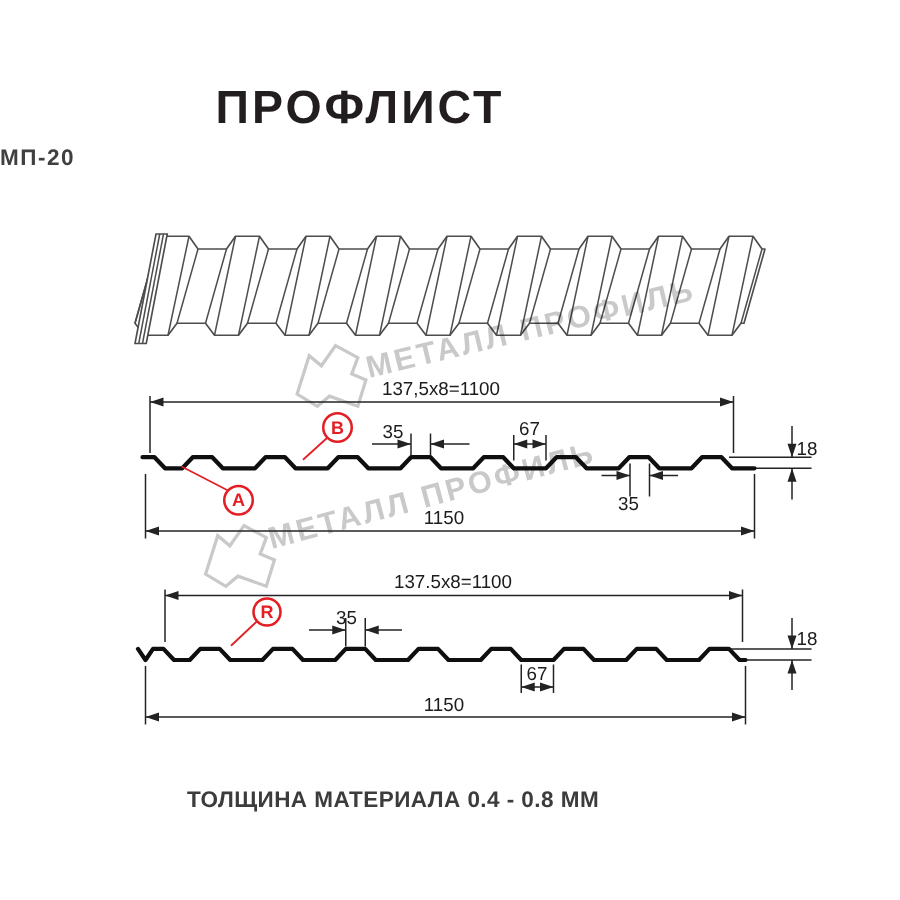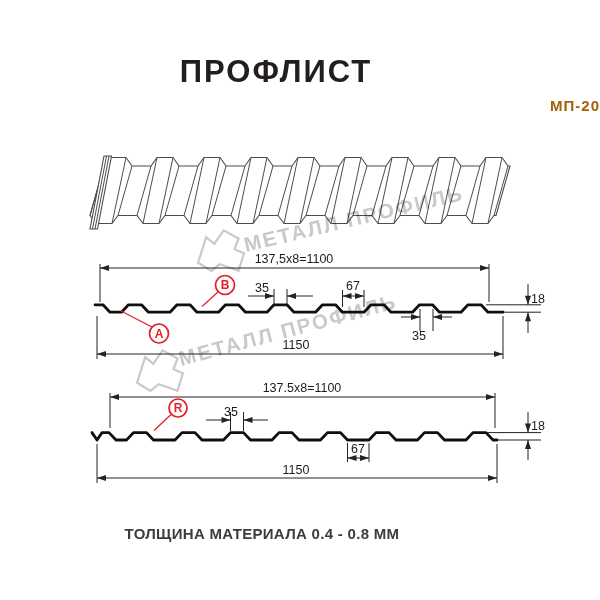--- a/index.html
+++ b/index.html
@@ -1,22 +1,22 @@
 <!DOCTYPE html>
 <html><head>
 <meta charset="utf-8">
 <style>
   html,body{margin:0;padding:0;}
   body{width:600px;height:600px;background:#ffffff;position:relative;overflow:hidden;
        font-family:"Liberation Sans", sans-serif;}
   .abs{position:absolute;}
   #title{top:54px;left:0;width:480px;text-align:center;font-size:31px;font-weight:700;
-         letter-spacing:2px;color:#221e1f;padding-left:36px;}
-  #subtitle{top:97px;left:0;width:600px;text-align:right;font-size:15px;font-weight:600;
-            letter-spacing:1px;color:#a16207;}
+         letter-spacing:2px;color:#221e1f;}
+  #subtitle{top:97px;left:0;width:600px;text-align:left;font-size:15px;font-weight:600;
+            letter-spacing:1px;color:#404040;}
   #caption{top:525px;left:0;width:524px;text-align:center;font-size:15px;font-weight:600;
            letter-spacing:0.3px;color:#3c3c3c;}
   svg{position:absolute;top:0;left:0;}
   text.dim{font-family:"Liberation Sans",sans-serif;font-size:12.5px;fill:#1c1c1c;}
   text.mk{font-family:"Liberation Sans",sans-serif;font-size:12px;font-weight:bold;}
   text.wm{font-family:"Liberation Sans",sans-serif;font-weight:bold;font-size:20.5px;letter-spacing:2px;}
 </style>
 </head>
 <body>
 

